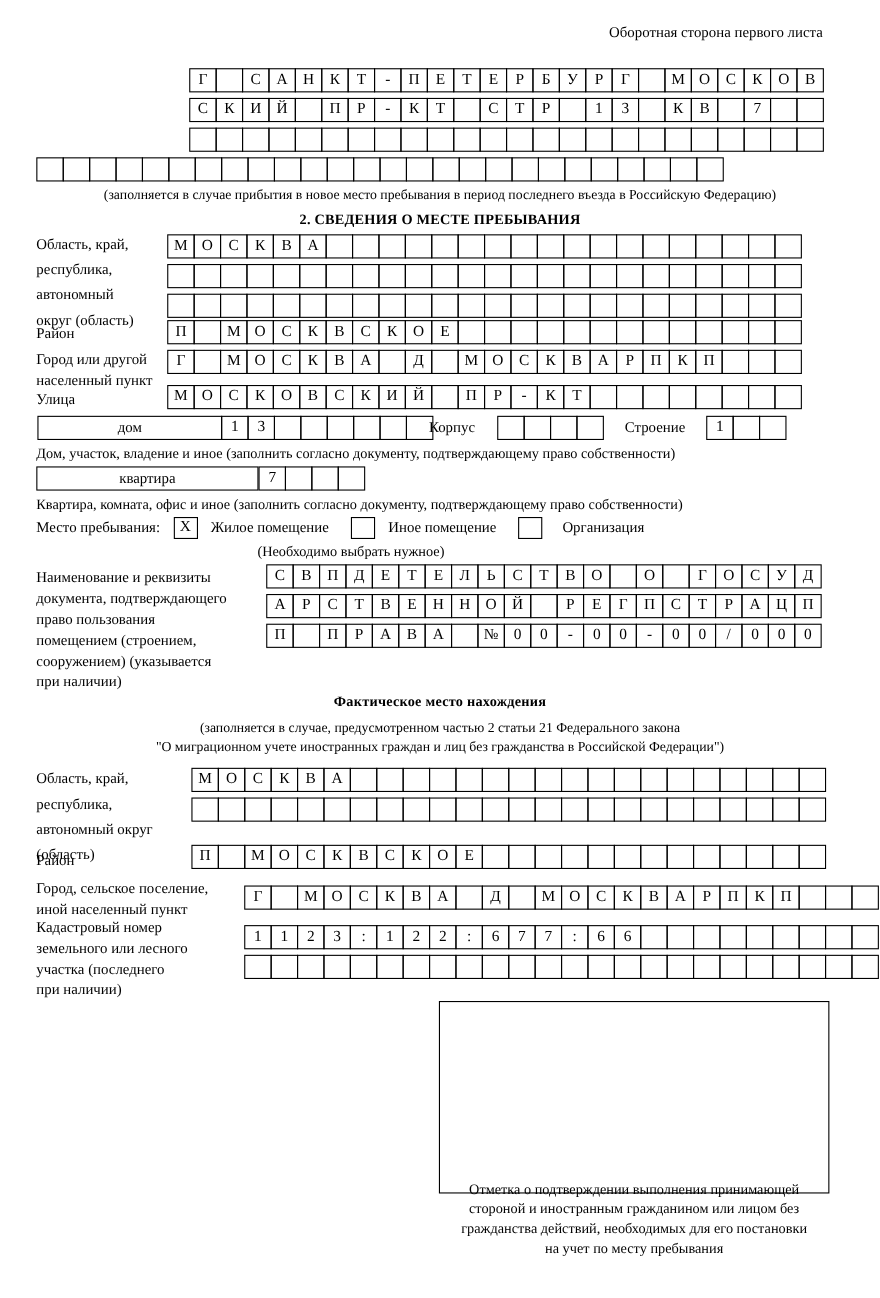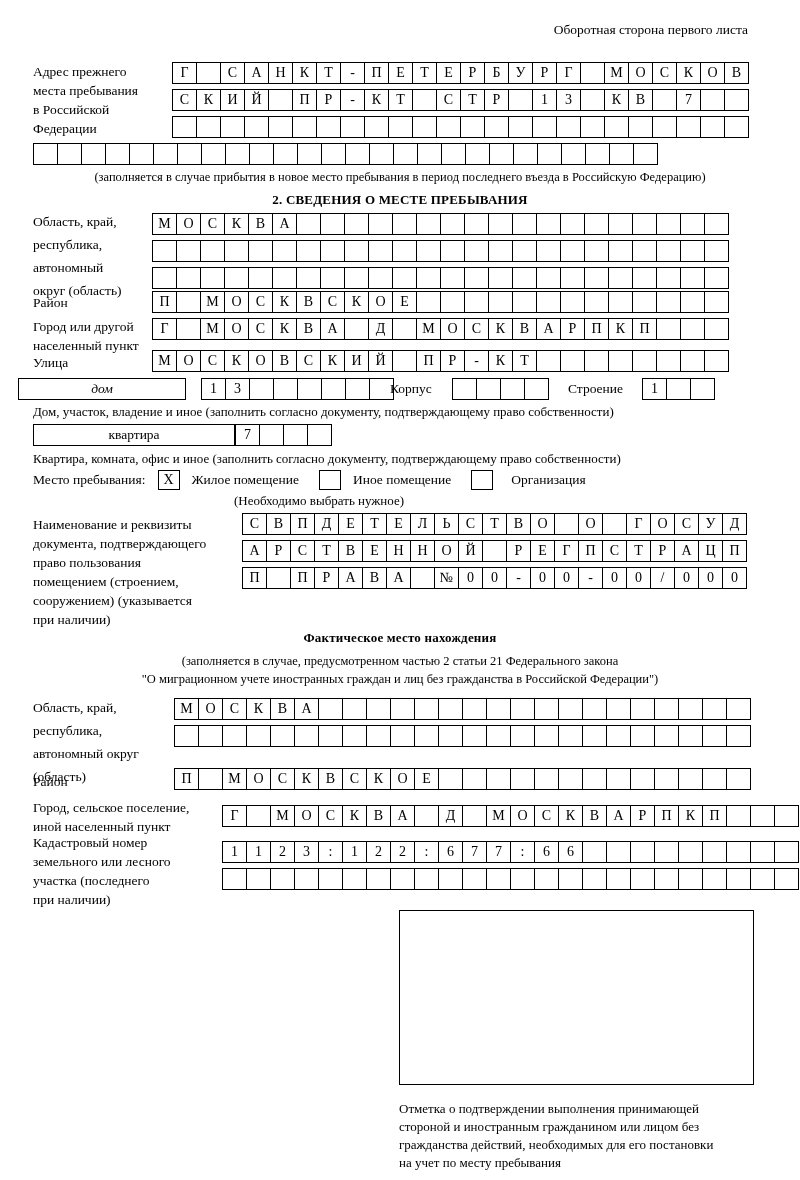--- a/index.html
+++ b/index.html
@@ -56,26 +56,20 @@
 
   .abs{position:absolute;}
 </style>
 </head>
 <body>
 
 <div class="page">
 
   <div class="hdr-right">Оборотная сторона первого листа</div>
 
-  <div class="abs" style="left:33px;top:62px;width:140px;">
-    <div class="lbl">Адрес прежнего</div>
-    <div class="lbl">места пребывания</div>
-    <div class="lbl">в Российской</div>
-    <div class="lbl">Федерации</div>
-  </div>
 
   <div class="abs cells" id="prev-row-0" style="left:172px;top:62px;">
       <div class="cell">Г</div>
       <div class="cell"></div>
       <div class="cell">С</div>
       <div class="cell">А</div>
       <div class="cell">Н</div>
       <div class="cell">К</div>
       <div class="cell">Т</div>
       <div class="cell">-</div>
@@ -346,21 +340,21 @@
       <div class="cell"></div>
       <div class="cell"></div>
       <div class="cell"></div>
       <div class="cell"></div>
       <div class="cell"></div>
       <div class="cell"></div>
       <div class="cell"></div>
       <div class="cell"></div>
     </div>
 
-  <div class="abs wide-field" style="left:18px;top:378px;width:168px;font-style:italic;">дом</div>
+  <div class="abs wide-field" style="left:34px;top:378px;width:168px;">дом</div>
   <div class="abs cells" id="s2-house" style="left:201px;top:378px;">
       <div class="cell">1</div>
       <div class="cell">3</div>
       <div class="cell"></div>
       <div class="cell"></div>
       <div class="cell"></div>
       <div class="cell"></div>
       <div class="cell"></div>
       <div class="cell"></div>
     </div>
@@ -654,20 +648,20 @@
       <div class="cell"></div>
       <div class="cell"></div>
       <div class="cell"></div>
       <div class="cell"></div>
       <div class="cell"></div>
       <div class="cell"></div>
       <div class="cell"></div>
     </div>
 
   <div class="bigbox" style="left:399px;top:910px;width:355px;height:175px;"></div>
-  <div class="abs" style="left:399px;top:1100px;width:355px;">
+  <div class="abs" style="left:399px;top:1072px;width:355px;text-align:center;">
     <div class="lbl-sm">Отметка о подтверждении выполнения принимающей</div>
     <div class="lbl-sm">стороной и иностранным гражданином или лицом без</div>
     <div class="lbl-sm">гражданства действий, необходимых для его постановки</div>
     <div class="lbl-sm">на учет по месту пребывания</div>
   </div>
 
 </div>
 
 </body></html>

